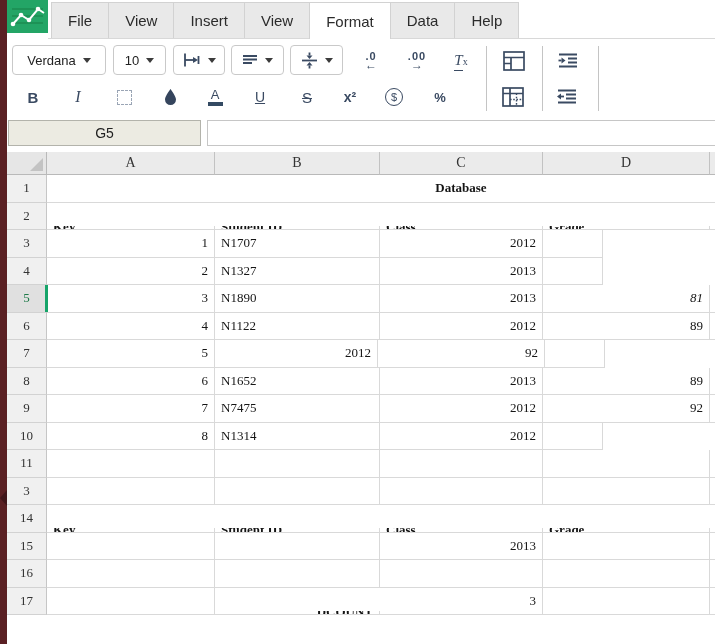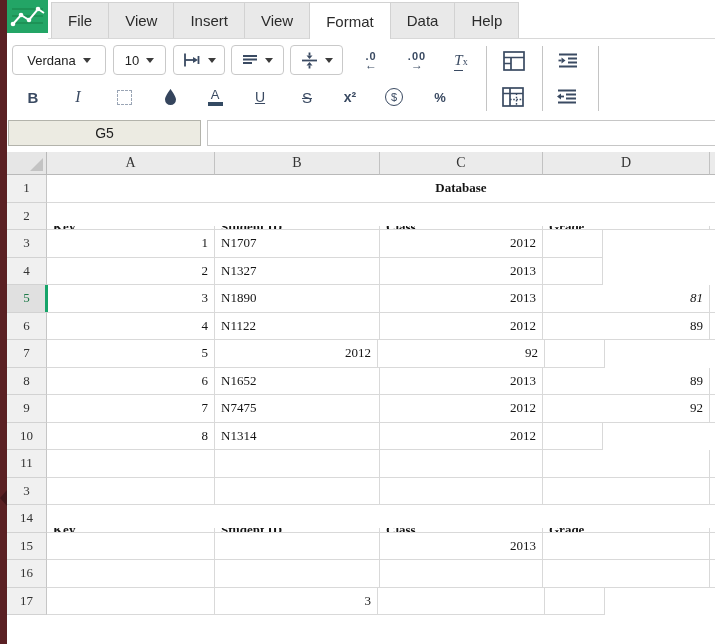--- a/index.html
+++ b/index.html
@@ -365,18 +365,19 @@
         <div class="rnum">16</div>
         <div class="cell l" style="width: 168px;"></div>
         <div class="cell l" style="width: 165px;"></div>
         <div class="cell l" style="width: 163px;"></div>
         <div class="cell l" style="width: 167px;"></div>
         <div class="cell l" style="width: 60px;"></div>
       </div>
       <div class="grow">
         <div class="rnum">17</div>
         <div class="cell l" style="width: 168px;"></div>
+        <div class="cell r b" style="width: 165px;">DCOUNT</div>
         <div class="cell r" style="width: 163px;">3</div>
         <div class="cell l" style="width: 167px;"></div>
         <div class="cell l" style="width: 60px;"></div>
       </div>
     </div>
 </div>
 
 </body></html>

